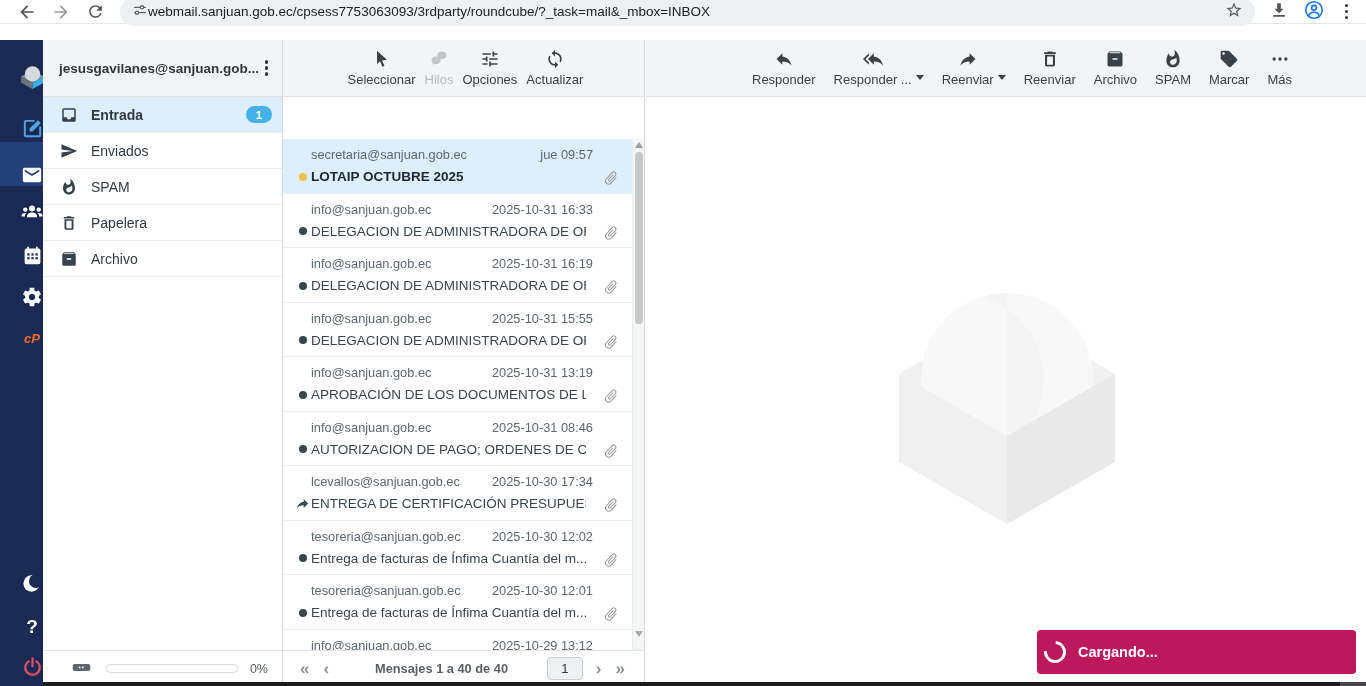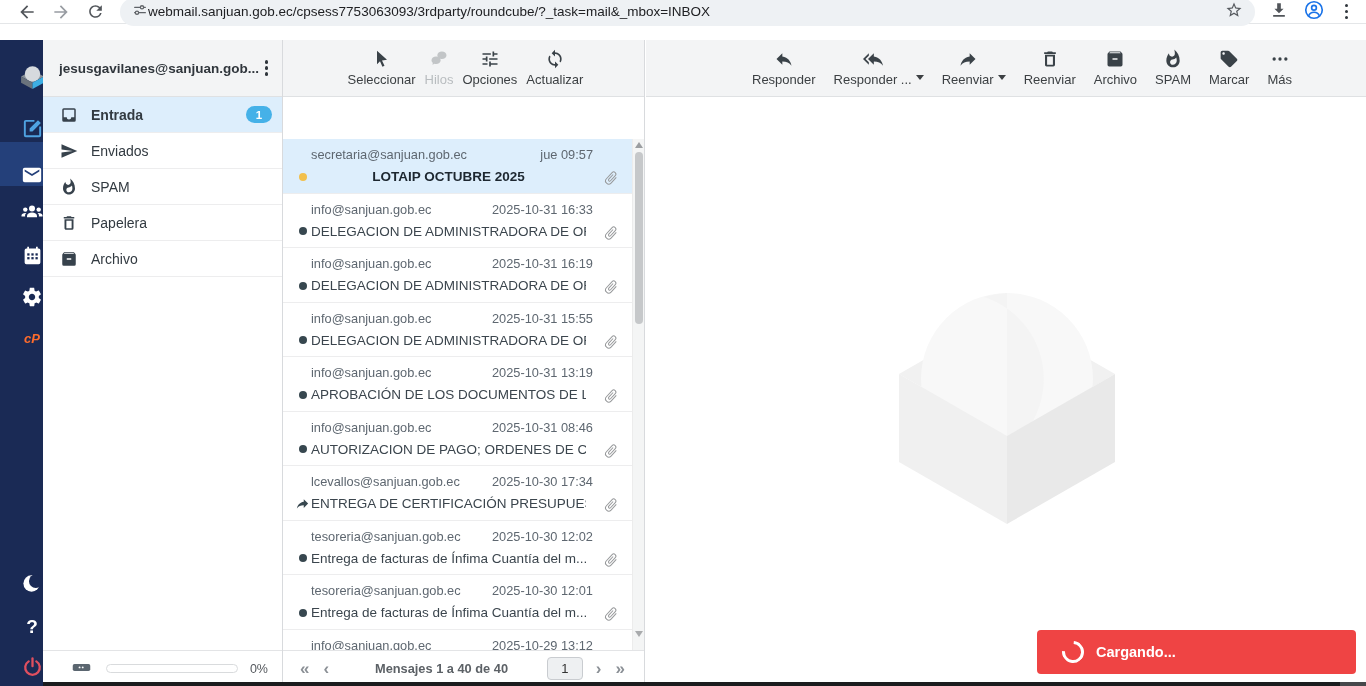--- a/index.html
+++ b/index.html
@@ -49,21 +49,21 @@
   .tbtn.disabled svg { fill:#c2c5c7; }
   .tbtn-group { display:flex; align-items:flex-start; }
   .caret { width:0; height:0; border-left:4.5px solid transparent; border-right:4.5px solid transparent; border-top:5.5px solid #3c4043; margin:26px 0 0 4px; cursor:pointer; }
 
   .searchrow { height:42px; display:flex; align-items:center; padding:0 12px 0 12px; border-bottom:1px solid #e7e8ea; background:#fff; }
   .searchrow input { flex:1; border:0; outline:0; font-size:14px; color:#333; background:transparent; margin-left:9px; font-family:"Liberation Sans", sans-serif; }
   .searchrow input::placeholder { color:#8d949b; }
 
   .rows { position:absolute; top:99px; bottom:36px; left:0; right:12px; overflow:hidden; }
   .msg-row { height:54.5px; padding:8px 0 0 12px; border-bottom:1px solid #ededee; position:relative; cursor:pointer; background:#fff; }
-  .msg-row.selected { background:#ddeefc;text-align:center; }
+  .msg-row.selected { background:#ddeefc; }
   .m-line1 { display:flex; justify-content:space-between; align-items:baseline; padding:0 39px 0 16px; font-size:12.8px; color:#5e6770; }
   .m-line2 { display:flex; align-items:center; margin-top:7px; padding-right:46px; }
   .m-status { width:16px; flex:0 0 auto; display:flex; align-items:center; }
   .status-dot { width:8px; height:8px; border-radius:50%; margin-left:4px; }
   .status-dot.unread { background:#f2c04c; }
   .status-dot.read { background:#37474f; }
   .fwd-ic svg { display:block; width:15px; height:15px; fill:#37474f; }
   .m-subject { flex:1; font-size:13.5px; color:#3b454d; white-space:nowrap; overflow:hidden; }
   .msg-row.unread .m-subject { font-weight:bold; color:#1d2730; }
   .m-clip { position:absolute; right:13px; top:31px; width:16px; height:16px; }
@@ -76,21 +76,21 @@
 
   .pager { position:absolute; left:0; right:0; bottom:0; height:36px; border-top:1px solid #e3e4e6; background:#fff; display:flex; align-items:center; padding:0 12px 0 10px; }
   .pg-ic { color:#8b9096; font-size:17px; font-weight:bold; padding:0 7px; cursor:pointer; line-height:1; }
   .pg-label { flex:1; text-align:center; font-size:12.8px; font-weight:bold; color:#5c6166; }
   .pg-box { width:36px; height:23px; border:1px solid #c9ccd0; border-radius:4px; background:#eef0f2; font-size:13px; color:#333; display:flex; align-items:center; justify-content:center; margin-right:6px; }
 
   
   .mainpane { position:absolute; top:40px; left:646px; right:0; bottom:0; background:#fff; }
   .mainpane .toolbar { padding-left:106px; gap:18px; }
   .watermark { position:absolute; left:250px; top:242px; width:222px; height:245px; pointer-events:none; }
-  .toast { position:absolute; right:10px; bottom:12px; width:319px; height:44px; background:#ef4444; border-radius:4px; display:flex; align-items:center; padding-left:25px; }
+  .toast { position:absolute; right:10px; bottom:12px; width:319px; height:44px; background:#be185d; border-radius:4px; display:flex; align-items:center; padding-left:7px; }
   .spinner { width:22px; height:22px; border-radius:50%; border:3.5px solid #fff; border-top-color:transparent; transform:rotate(-40deg); }
   .toast-text { color:#fff; font-size:14.5px; font-weight:bold; margin-left:12px; }
 
   .bottom-strip { position:absolute; left:43px; right:0; bottom:0; height:4px; background:#1b1c1e; }
   .bottom-strip .seg { position:absolute; right:0; width:26px; height:4px; background:#46484b; }
 </style>
 </head>
 <body>
 
 <div id="screen">

